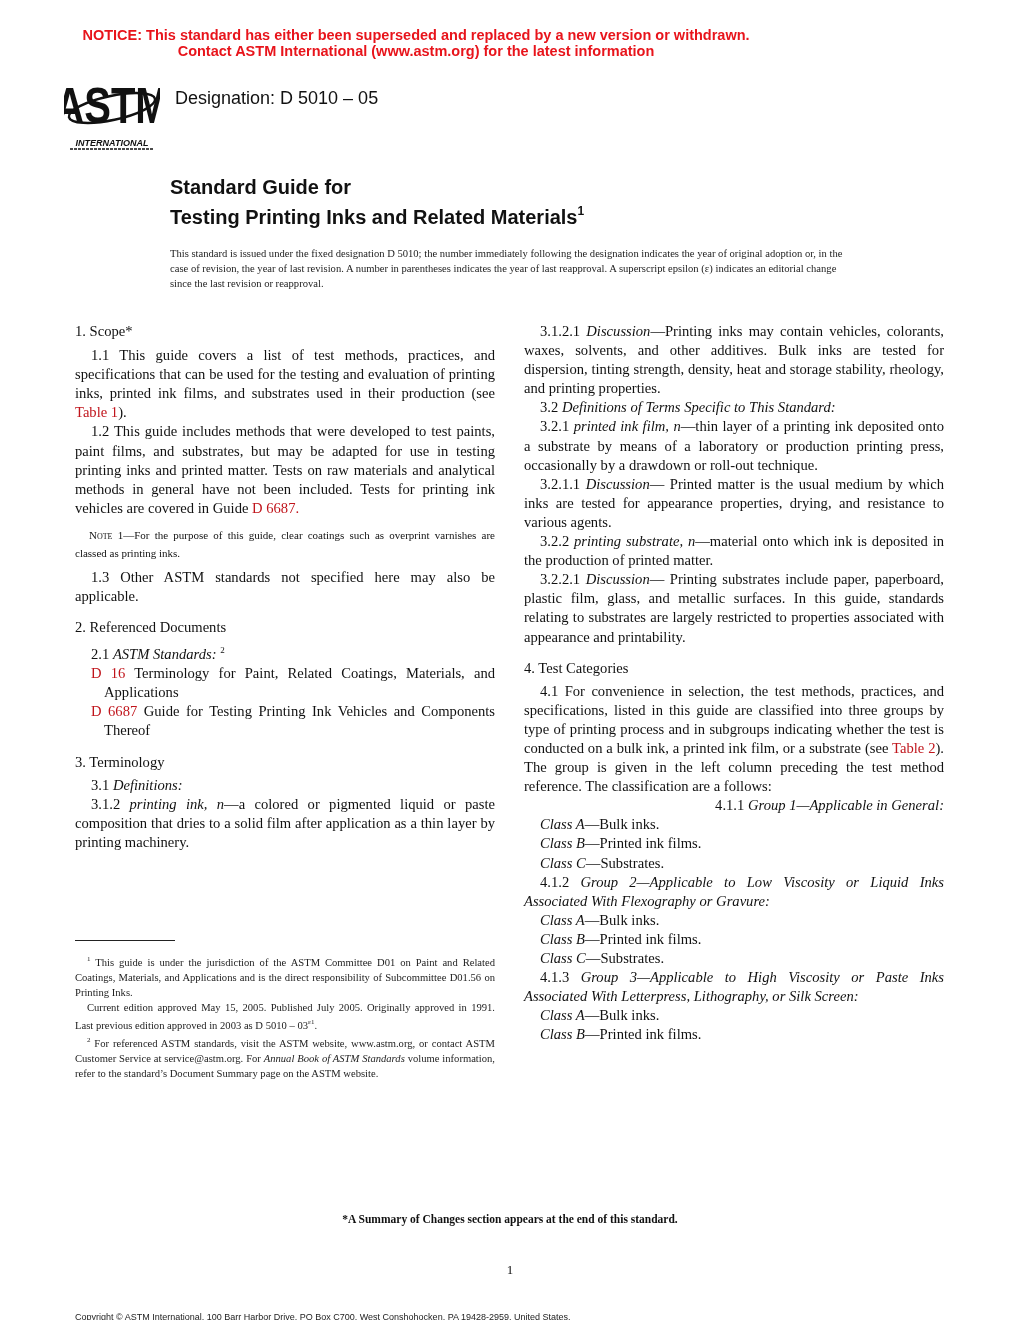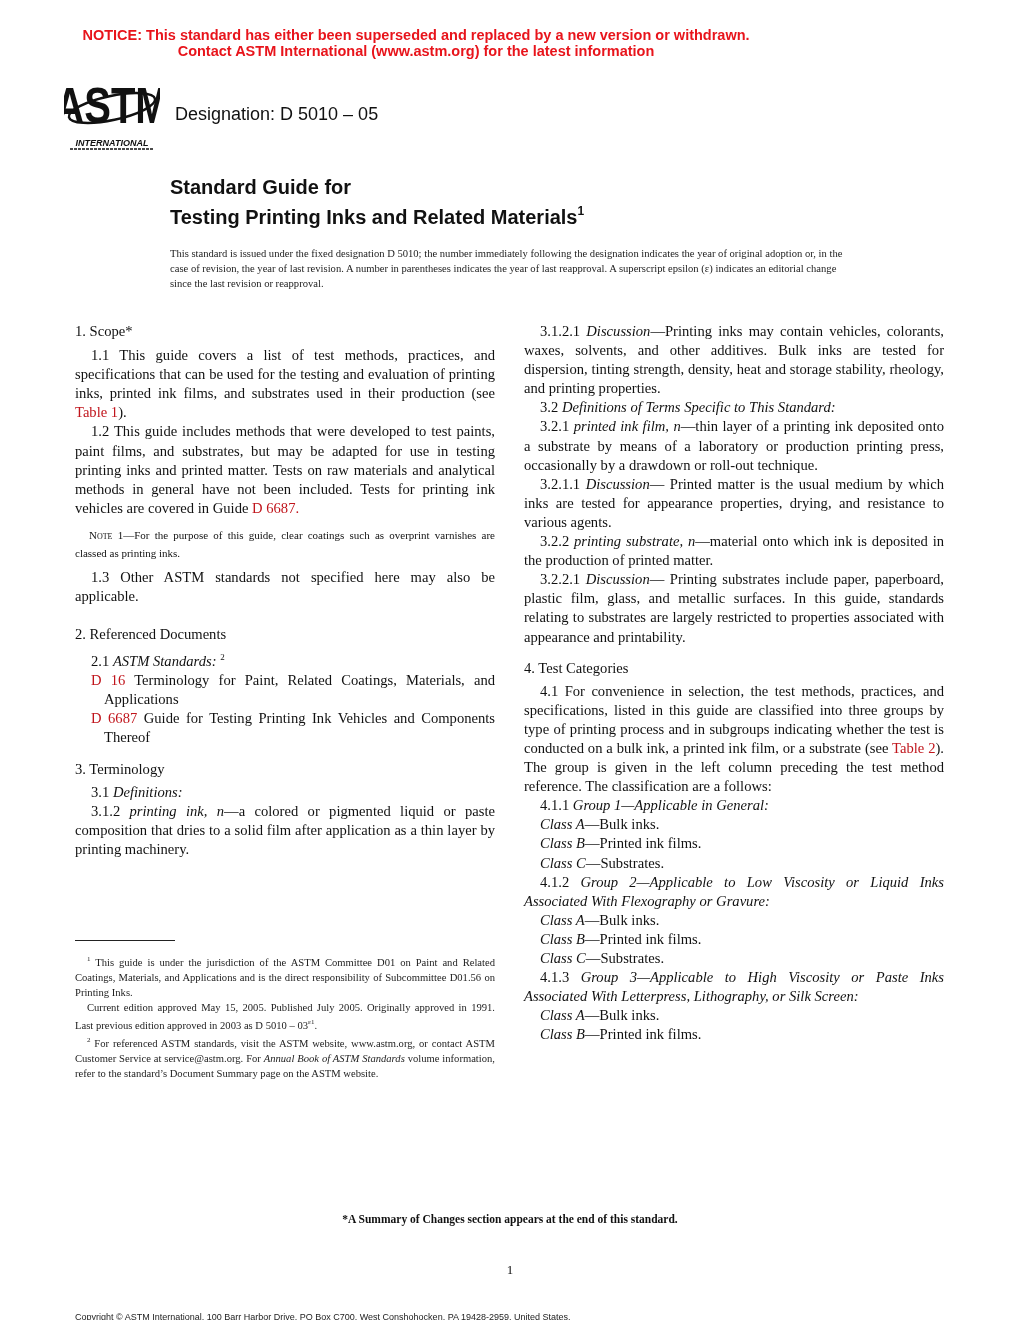--- a/index.html
+++ b/index.html
@@ -1,20 +1,20 @@
 <!DOCTYPE html>
 <html><head>
 <meta charset="utf-8">
 <style>
   html, body { margin: 0; padding: 0; background: #ffffff; }
   body { width: 1020px; height: 1320px; position: relative; overflow: hidden; color: #111; }
   .notice { position: absolute; top: 27px; left: 0; width: 832px; text-align: center;
     font-family: "Liberation Sans", sans-serif; font-weight: bold; color: #e8141b; font-size: 14.5px; line-height: 16px; }
   .logo { position: absolute; left: 64px; top: 78px; width: 96px; height: 72px; }
-  .designation { position: absolute; left: 175px; top: 88px; font-family: "Liberation Sans", sans-serif; font-size: 18px; color: #111; margin-top: 16px; }
+  .designation { position: absolute; left: 175px; top: 88px; font-family: "Liberation Sans", sans-serif; font-size: 18px; color: #111; }
   .title { position: absolute; left: 170px; top: 175px; font-family: "Liberation Sans", sans-serif; font-weight: bold; font-size: 20px; line-height: 24px; color: #111; }
   .title sup { font-size: 12px; vertical-align: 9px; }
   .preamble { position: absolute; left: 170px; top: 246px; width: 680px; font-family: "Liberation Serif", serif; font-size: 10.6px; line-height: 15px; color: #222; }
   .col { position: absolute; top: 322px; width: 420px; font-family: "Liberation Serif", serif; font-size: 14.6px; line-height: 19.1px; color: #111; text-align: justify; }
   .col.left { left: 75px; }
   .col.right { left: 524px; }
   .col p { margin: 0; }
   .ind { text-indent: 16px; }
   .hang { padding-left: 29px; text-indent: -28px; }
   .h { font-weight: normal; margin: 0; }
@@ -54,40 +54,40 @@
 </div>
 
 <div class="preamble">This standard is issued under the fixed designation D 5010; the number immediately following the designation indicates the year of original adoption or, in the case of revision, the year of last revision. A number in parentheses indicates the year of last reapproval. A superscript epsilon (ε) indicates an editorial change since the last revision or reapproval.</div>
 
 <div class="col left">
   <p class="h">1. Scope*</p>
   <p class="ind" style="margin-top:5px"><span>1.1 This guide covers a list of test methods, practices, and specifications that can be used for the testing and evaluation of printing inks, printed ink films, and substrates used in their production (see </span><span class="link">Table 1</span><span>).</span></p>
   <p class="ind"><span>1.2 This guide includes methods that were developed to test paints, paint films, and substrates, but may be adapted for use in testing printing inks and printed matter. Tests on raw materials and analytical methods in general have not been included. Tests for printing ink vehicles are covered in Guide </span><span class="link">D 6687.</span></p>
   <p class="note"><span class="sc">Note 1</span><span>—For the purpose of this guide, clear coatings such as overprint varnishes are classed as printing inks.</span></p>
   <p class="ind">1.3 Other ASTM standards not specified here may also be applicable.</p>
-  <p class="h spaced" style="margin-top:19px">2. Referenced Documents</p>
+  <p class="h spaced" style="margin-top:12px">2. Referenced Documents</p>
   <p class="ind" style="margin-top:4px"><span>2.1 </span><i>ASTM Standards:</i> <sup style="font-size:9px">2</sup></p>
   <p class="hang" style="padding-left:29px;text-indent:-13px"><span class="link">D 16</span><span> Terminology for Paint, Related Coatings, Materials, and Applications</span></p>
   <p class="hang" style="padding-left:29px;text-indent:-13px"><span class="link">D 6687</span><span> Guide for Testing Printing Ink Vehicles and Components Thereof</span></p>
   <p class="h spaced" style="margin-top:12px">3. Terminology</p>
   <p class="ind" style="margin-top:4px"><span>3.1 </span><i>Definitions:</i></p>
   <p class="ind"><span>3.1.2 </span><i>printing ink, n</i><span>—a colored or pigmented liquid or paste composition that dries to a solid film after application as a thin layer by printing machinery.</span></p>
 </div>
 
 <div class="col right">
   <p class="ind"><span>3.1.2.1 </span><i>Discussion</i><span>—Printing inks may contain vehicles, colorants, waxes, solvents, and other additives. Bulk inks are tested for dispersion, tinting strength, density, heat and storage stability, rheology, and printing properties.</span></p>
   <p class="ind"><span>3.2 </span><i>Definitions of Terms Specific to This Standard:</i></p>
   <p class="ind"><span>3.2.1 </span><i>printed ink film, n</i><span>—thin layer of a printing ink deposited onto a substrate by means of a laboratory or production printing press, occasionally by a drawdown or roll-out technique.</span></p>
   <p class="ind"><span>3.2.1.1 </span><i>Discussion</i><span>— Printed matter is the usual medium by which inks are tested for appearance properties, drying, and resistance to various agents.</span></p>
   <p class="ind"><span>3.2.2 </span><i>printing substrate, n</i><span>—material onto which ink is deposited in the production of printed matter.</span></p>
   <p class="ind"><span>3.2.2.1 </span><i>Discussion</i><span>— Printing substrates include paper, paperboard, plastic film, glass, and metallic surfaces. In this guide, standards relating to substrates are largely restricted to properties associated with appearance and printability.</span></p>
   <p class="h" style="margin-top:12px">4. Test Categories</p>
   <p class="ind" style="margin-top:4px"><span>4.1 For convenience in selection, the test methods, practices, and specifications, listed in this guide are classified into three groups by type of printing process and in subgroups indicating whether the test is conducted on a bulk ink, a printed ink film, or a substrate (see </span><span class="link">Table 2</span><span>). The group is given in the left column preceding the test method reference. The classification are a follows:</span></p>
 
-  <p class="ind" style="text-align:left"><span>4.1.1 </span><i>Group 1—Applicable in General:</i></p>
+  <p class="ind" style="text-align:right"><span>4.1.1 </span><i>Group 1—Applicable in General:</i></p>
   <p class="ind"><i>Class A</i><span>—Bulk inks.</span></p>
   <p class="ind"><i>Class B</i><span>—Printed ink films.</span></p>
   <p class="ind"><i>Class C</i><span>—Substrates.</span></p>
 
   <p class="ind"><span>4.1.2 </span><i>Group 2—Applicable to Low Viscosity or Liquid Inks Associated With Flexography or Gravure:</i></p>
   <p class="ind"><i>Class A</i><span>—Bulk inks.</span></p>
   <p class="ind"><i>Class B</i><span>—Printed ink films.</span></p>
   <p class="ind"><i>Class C</i><span>—Substrates.</span></p>
 
   <p class="ind"><span>4.1.3 </span><i>Group 3—Applicable to High Viscosity or Paste Inks Associated With Letterpress, Lithography, or Silk Screen:</i></p>

